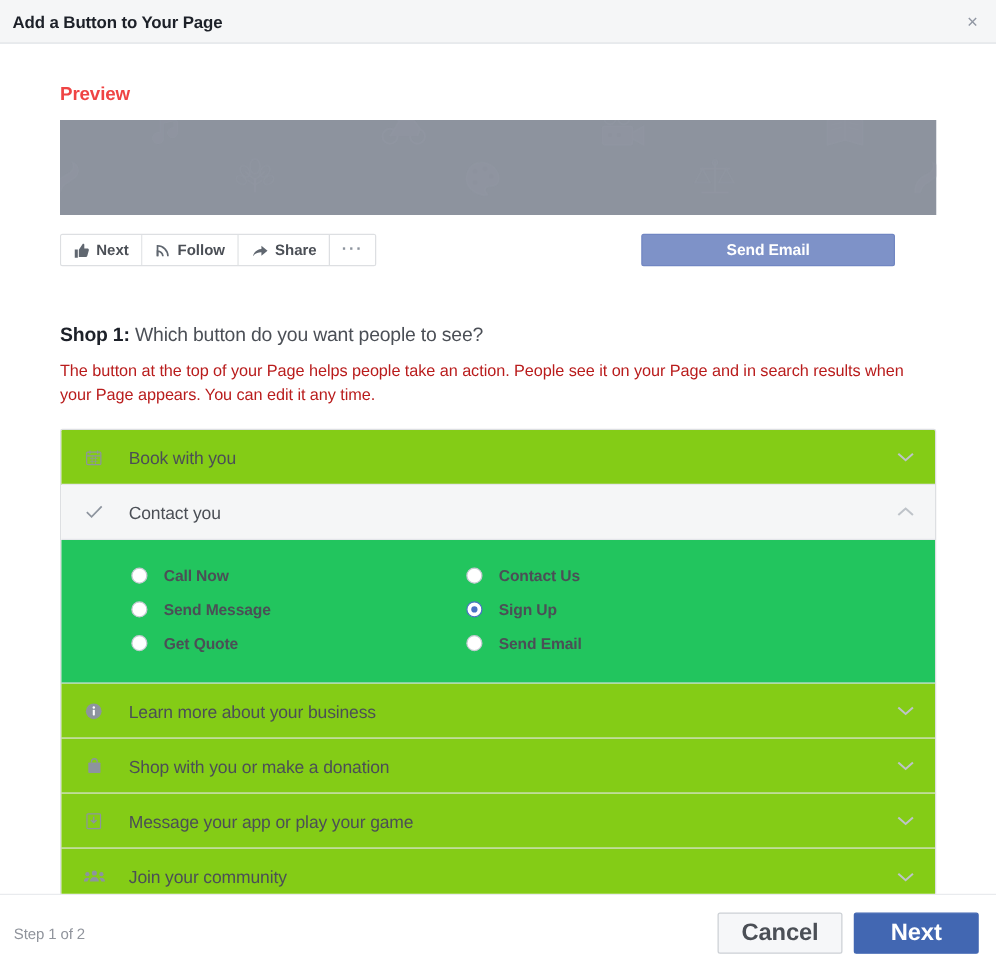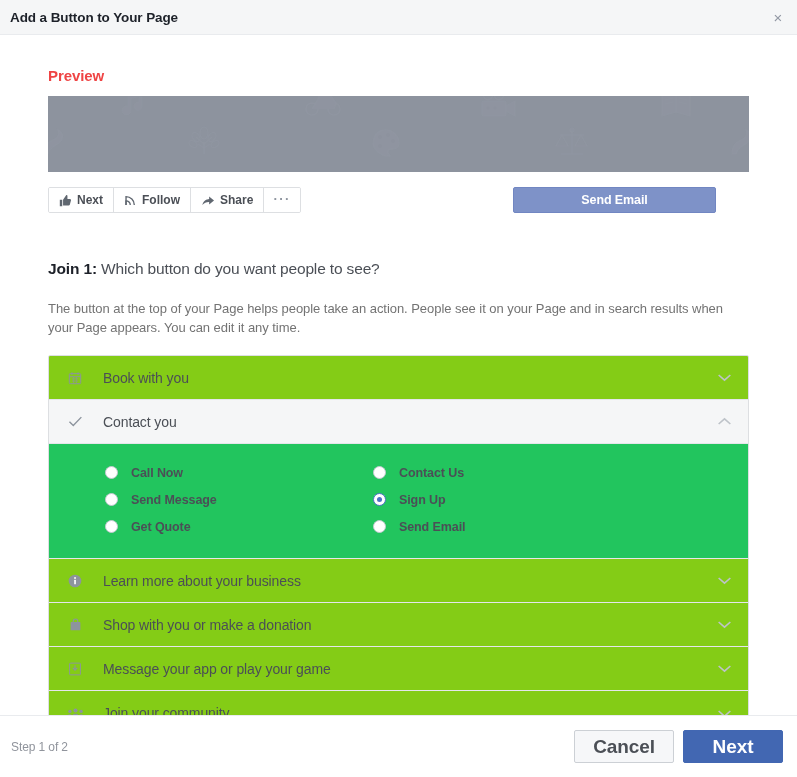--- a/index.html
+++ b/index.html
@@ -153,25 +153,25 @@
   
   .step-heading {
     margin-top: 32px;
     font-size: 15.5px;
     color: #4b4f56;
     letter-spacing: -0.15px;
   }
   .step-heading b { color: #1d2129; font-weight: bold; }
 
   .step-desc {
-    margin-top: 21px;
+    margin-top: 9px;
     width: 700px;
     font-size: 13px;
     line-height: 19px;
-    color: #737373;
+    color: #b91c1c;
     letter-spacing: -0.05px;
   }
 
   
   .accordion {
     margin-top: 18px;
     width: 701px;
     border: 1px solid #dddfe2;
     border-radius: 2px;
     background: #ffffff;
@@ -416,21 +416,21 @@
 
           <div class="social-btn">
             <span class="dots-glyph">···</span>
           </div>
         </div>
 
         <div class="cta-button">Send Email</div>
       </div>
 
       <div class="step-heading">
-        <b>Join 1:</b>
+        <b>Shop 1:</b>
         <span>Which button do you want people to see?</span>
       </div>
 
       <div class="step-desc">The button at the top of your Page helps people take an action. People see it on your Page and in search results when your Page appears. You can edit it any time.</div>
 
       <div class="accordion">
 
         <div class="acc-row">
           <span class="acc-icon">
             <svg width="14" height="14" viewBox="0 0 16 16" fill="none" stroke="currentColor" stroke-width="1.1" aria-hidden="true">

